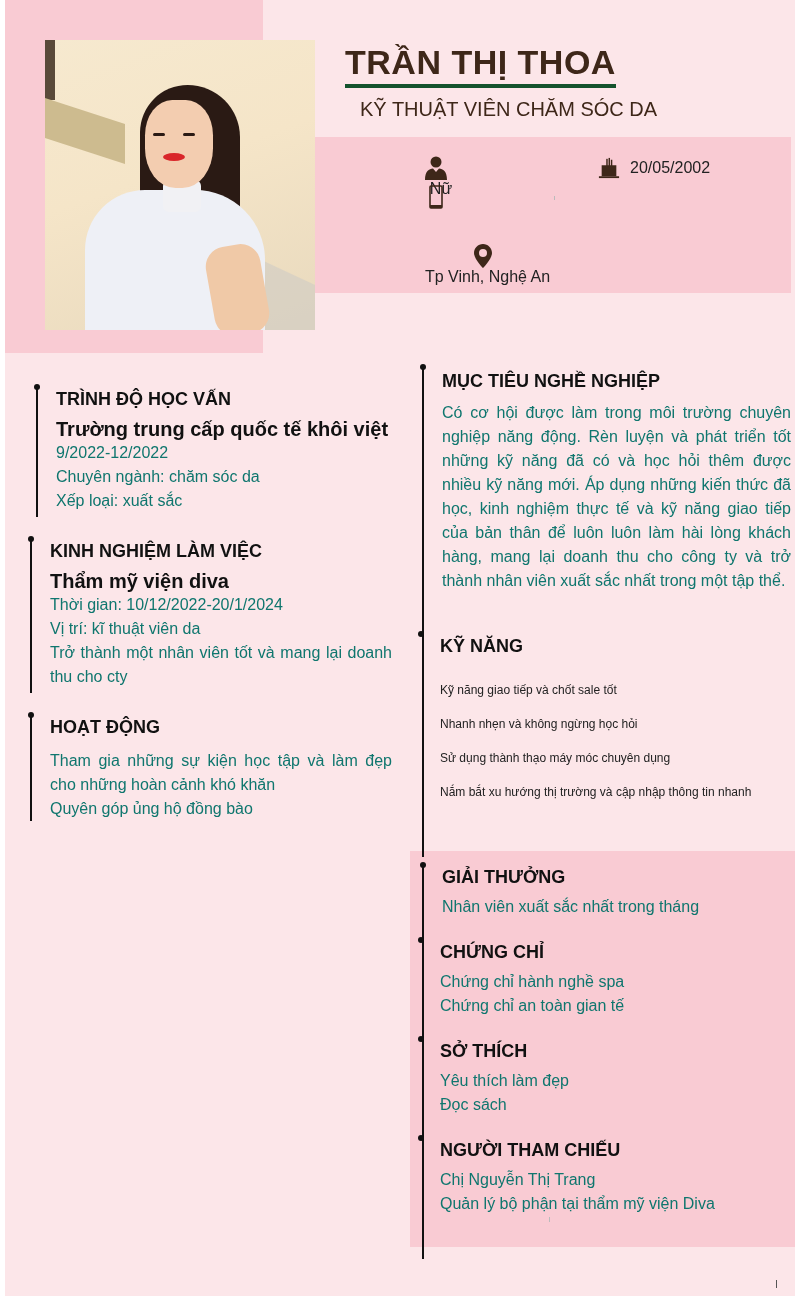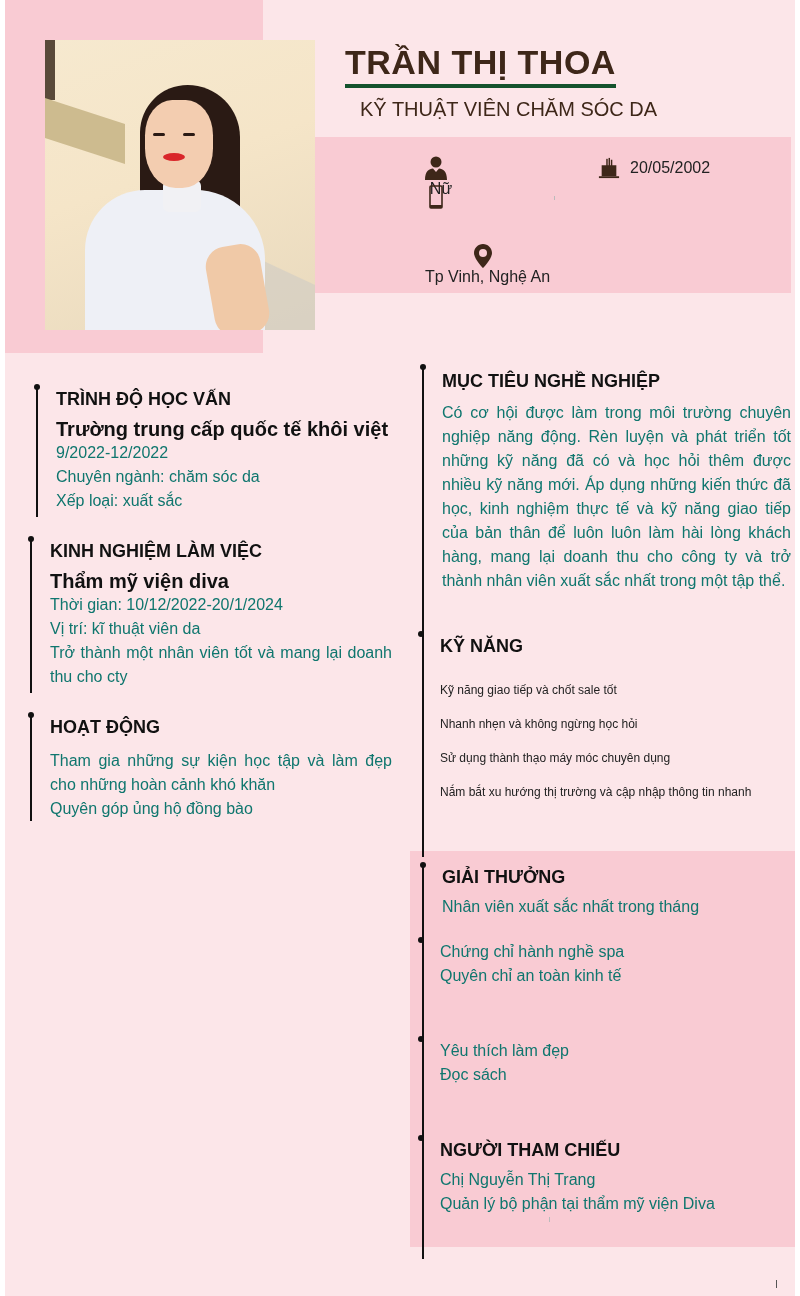--- a/index.html
+++ b/index.html
@@ -149,25 +149,27 @@
   <div class="skill">Sử dụng thành thạo máy móc chuyên dụng</div>
   <div class="skill">Nắm bắt xu hướng thị trường và cập nhập thông tin nhanh</div>
 </div>
 
 <div class="section" style="left:422px; top:853px; width:369px; height:394px;">
   <div class="h">GIẢI THƯỞNG</div>
   <div class="t">Nhân viên xuất sắc nhất trong tháng</div>
 </div>
 
 <div class="section" style="left:422px; top:928px; width:369px; height:80px; border-left:none;">
+  <div class="h">CHỨNG CHỈ</div>
   <div class="t">Chứng chỉ hành nghề spa</div>
-  <div class="t">Quyên chỉ an toàn kinh tế</div>
+  <div class="t">Chứng chỉ an toàn gian tế</div>
 </div>
 
 <div class="section" style="left:422px; top:1027px; width:369px; height:80px; border-left:none;">
+  <div class="h">SỞ THÍCH</div>
   <div class="t">Yêu thích làm đẹp</div>
   <div class="t">Đọc sách</div>
 </div>
 
 <div class="section" style="left:422px; top:1126px; width:369px; height:80px; border-left:none;">
   <div class="h">NGƯỜI THAM CHIẾU</div>
   <div class="t">Chị Nguyễn Thị Trang</div>
   <div class="t">Quản lý bộ phận tại thẩm mỹ viện Diva</div>
 </div>
 

